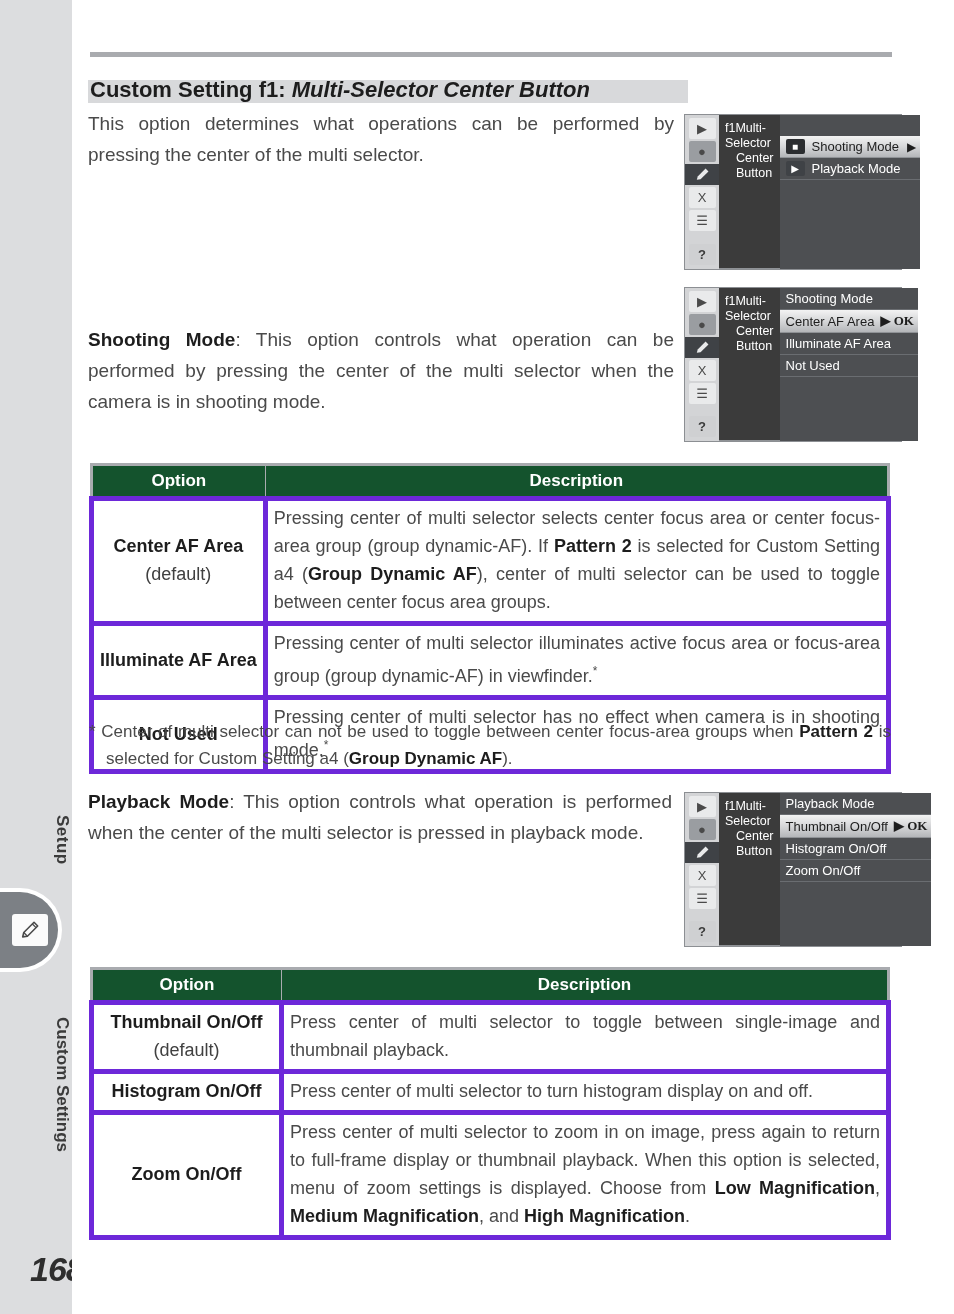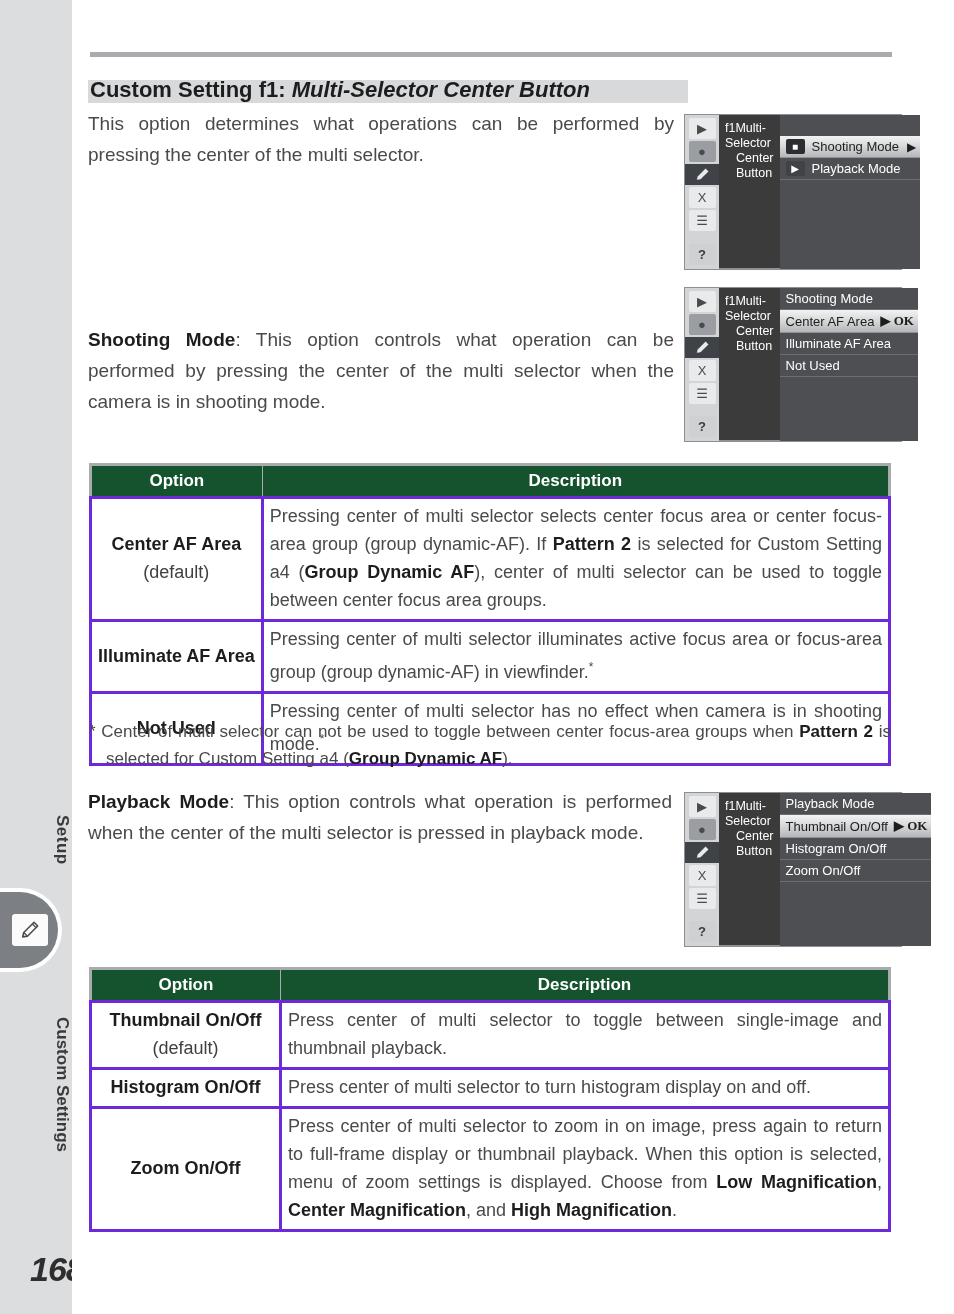--- a/index.html
+++ b/index.html
@@ -197,21 +197,21 @@
   table.tbl th {
     background: #14532d;
     color: #ffffff;
     font-size: 17px;
     font-weight: bold;
     padding: 5px 4px;
     border: 1px solid #a9abaf;
     text-align: center;
   }
   table.tbl td {
-    border: 3px solid #6d28d9;
+    border: 5px solid #6d28d9;
     vertical-align: top;
     font-size: 18px;
     line-height: 28px;
     color: #4a4a4a;
     padding: 3px 6px 5px 6px;
   }
   table.tbl td.opt {
     text-align: center;
     font-weight: bold;
     color: #1d1d1d;
@@ -438,18 +438,18 @@
       <tr>
         <td class="opt">
           <span>Histogram On/Off</span>
         </td>
         <td class="desc"><span>Press center of multi selector to turn histogram display on and off.</span></td>
       </tr>
       <tr>
         <td class="opt">
           <span>Zoom On/Off</span>
         </td>
-        <td class="desc"><span>Press center of multi selector to zoom in on image, press again to return to full-frame display or thumbnail playback.  When this option is selected, menu of zoom settings is displayed.  Choose from </span><b>Low Magnification</b><span>, </span><b>Center Magnification</b><span>, and </span><b>High Magnification</b><span>.</span></td>
+        <td class="desc"><span>Press center of multi selector to zoom in on image, press again to return to full-frame display or thumbnail playback.  When this option is selected, menu of zoom settings is displayed.  Choose from </span><b>Low Magnification</b><span>, </span><b>Medium Magnification</b><span>, and </span><b>High Magnification</b><span>.</span></td>
       </tr>
     </tbody>
   </table>
 
 </div>
 
 </body></html>

